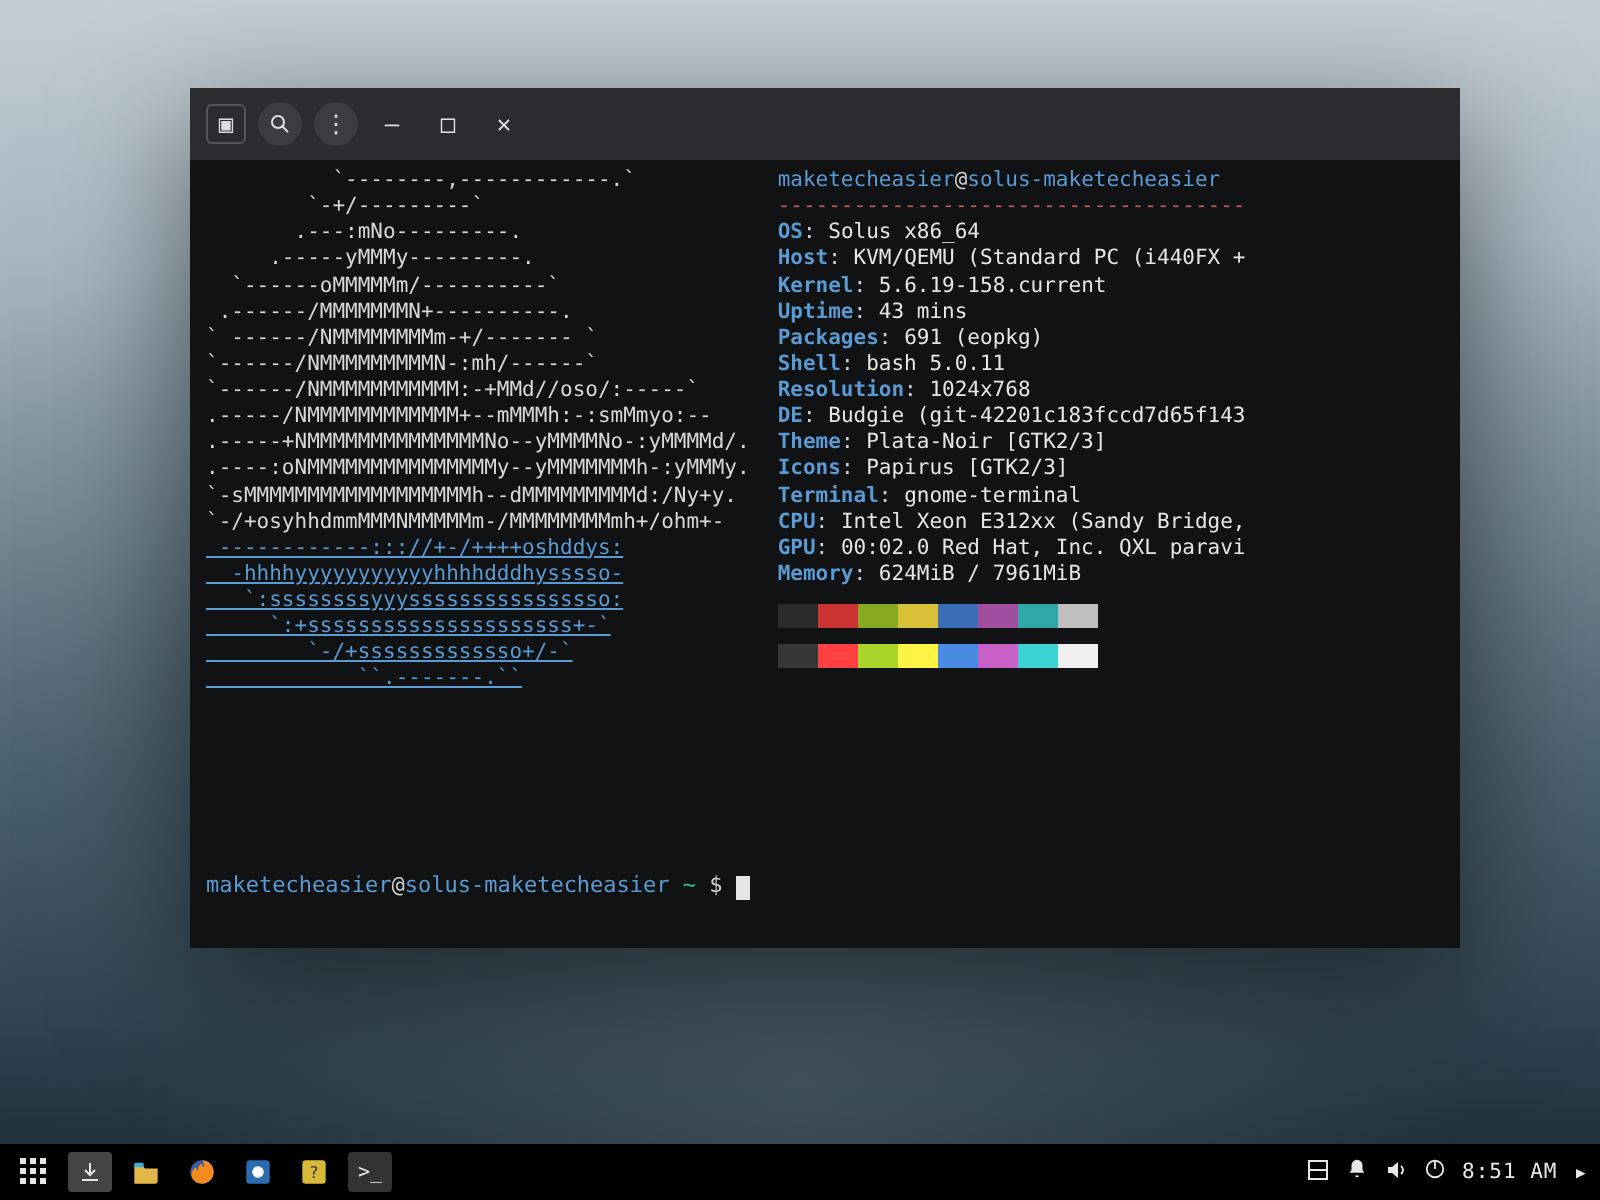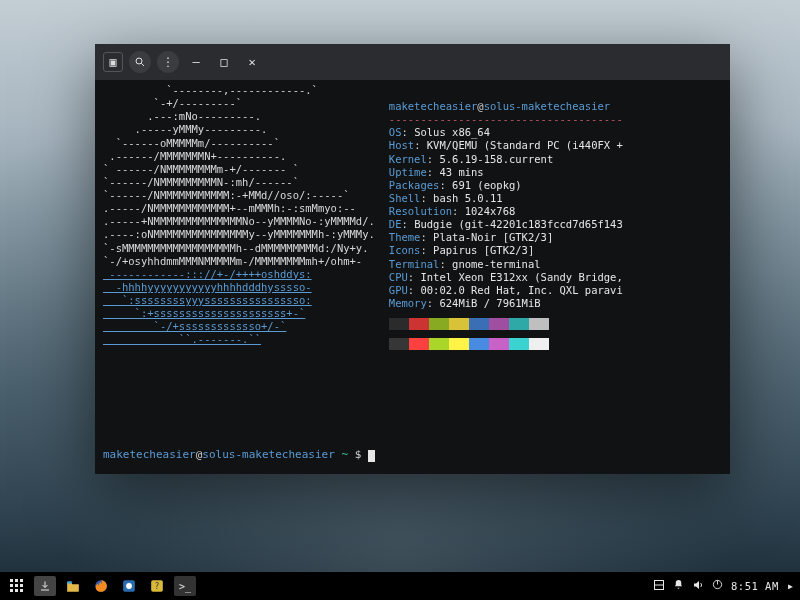--- a/index.html
+++ b/index.html
@@ -57,28 +57,28 @@
   }
   .termbody {
     flex:1; background:#111214; color:#e6e6e6;
     font-size:10.5px; line-height:1.25;
     padding: 4px 8px 0 8px;
     overflow:hidden;
     display:flex; gap:14px;
   }
   .ascii { white-space: pre; color:#d8d8d8; }
   .ascii .bl { color:#5a9bd4;text-decoration:underline; }
-  .info { white-space: pre; margin-top: 16px; }
-  .label { color:#5a9bd4; font-weight:normal; }
+  .info { white-space: pre; }
+  .label { color:#5a9bd4; font-weight:bold; }
   .user { color:#5a9bd4; }
   .host { color:#5a9bd4; }
   .dashline { color:#c25a66; }
   .swatches { display:flex; margin-top:8px; }
   .swatches span { width:20px; height:12px; }
-  .promptline { position:absolute; left:8px; bottom:12px; font-size:11px;}
+  .promptline { position:absolute; left:8px; bottom:24px; font-size:11px;}
   .promptline .u { color:#5a9bd4; }
   .promptline .at { color:#d0d0d0; }
   .promptline .h { color:#5a9bd4; }
   .promptline .tilde { color:#3fbf8f;}
   .promptline .dollar { color:#d0d0d0;}
   .cursor { display:inline-block; width:7px; height:12px; background:#e6e6e6; vertical-align:bottom;}
 
   
   .taskbar {
     position: absolute;

